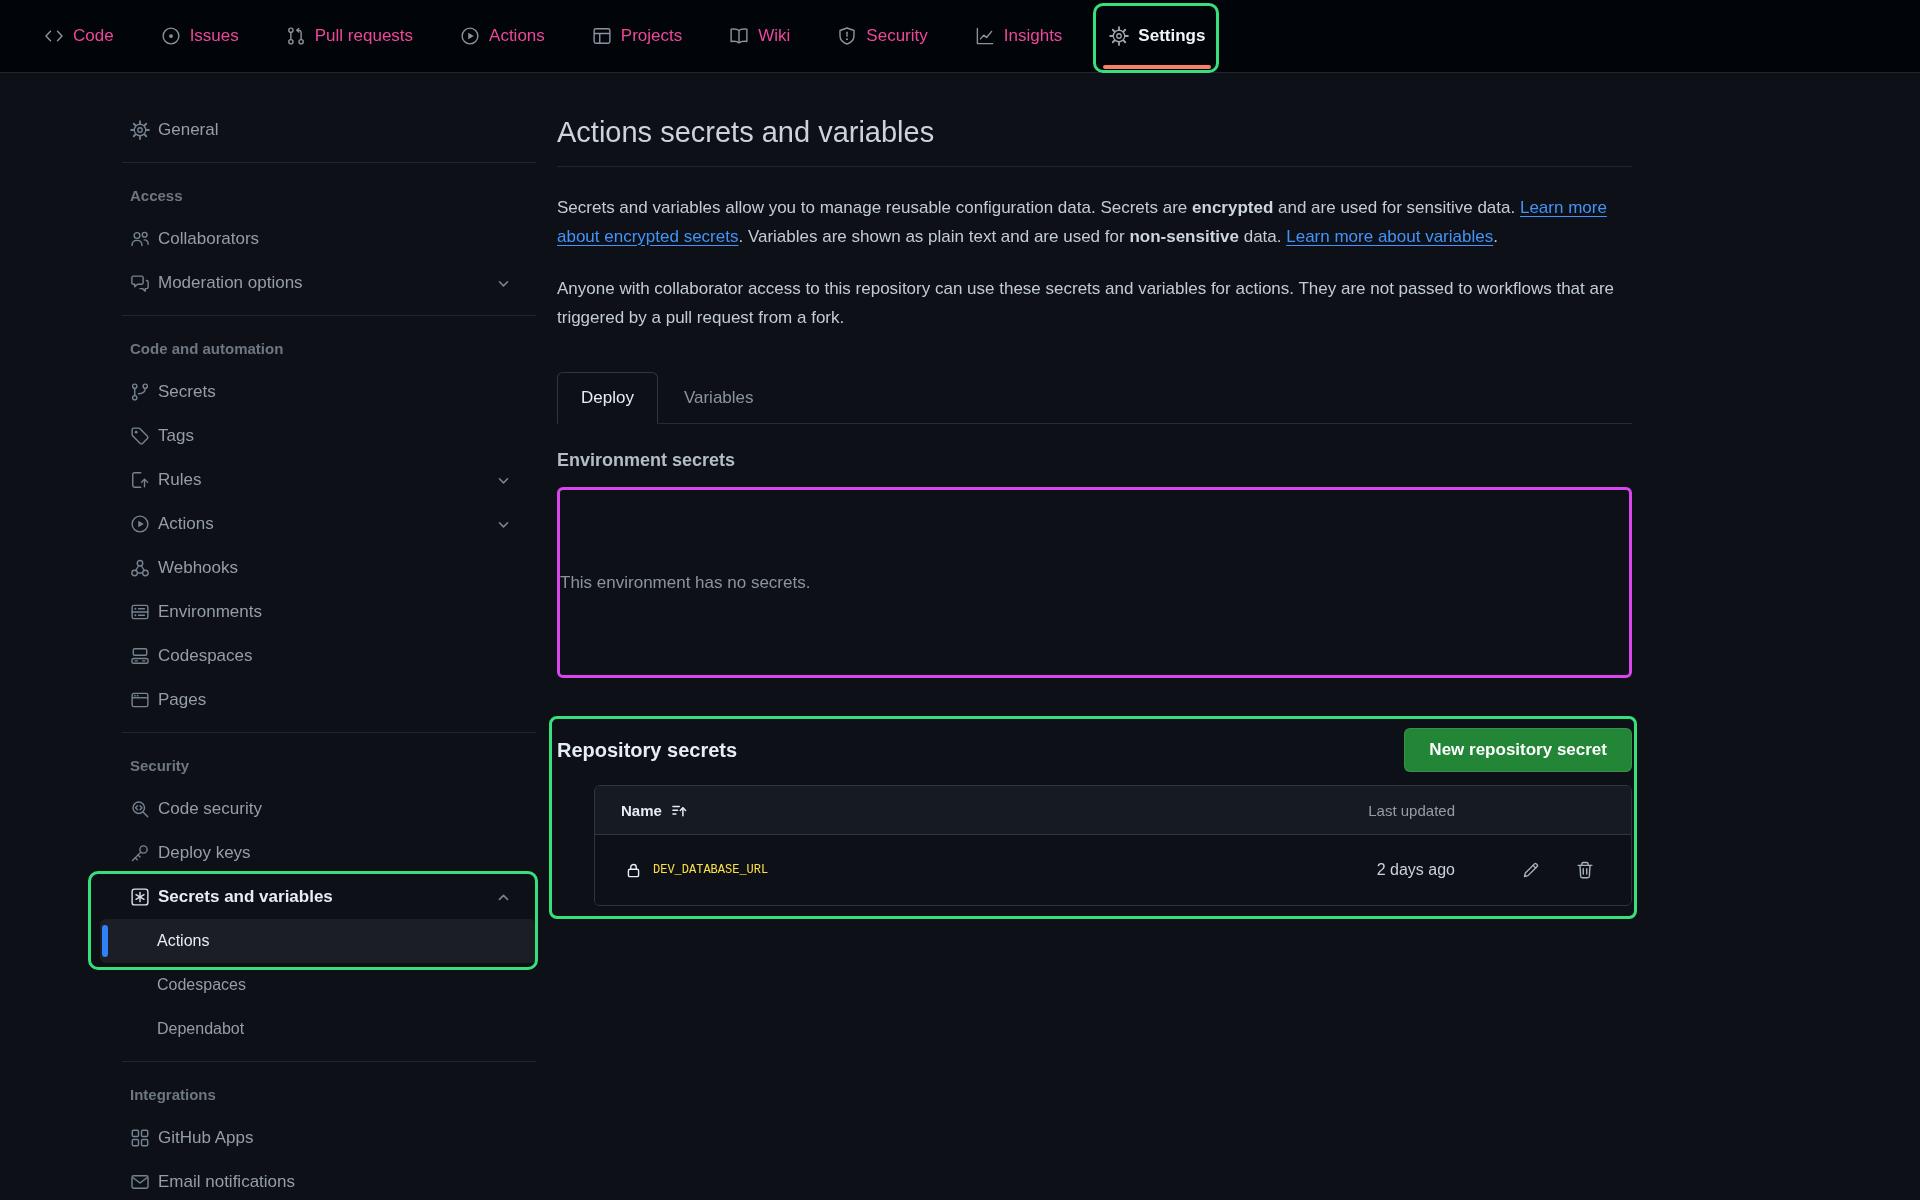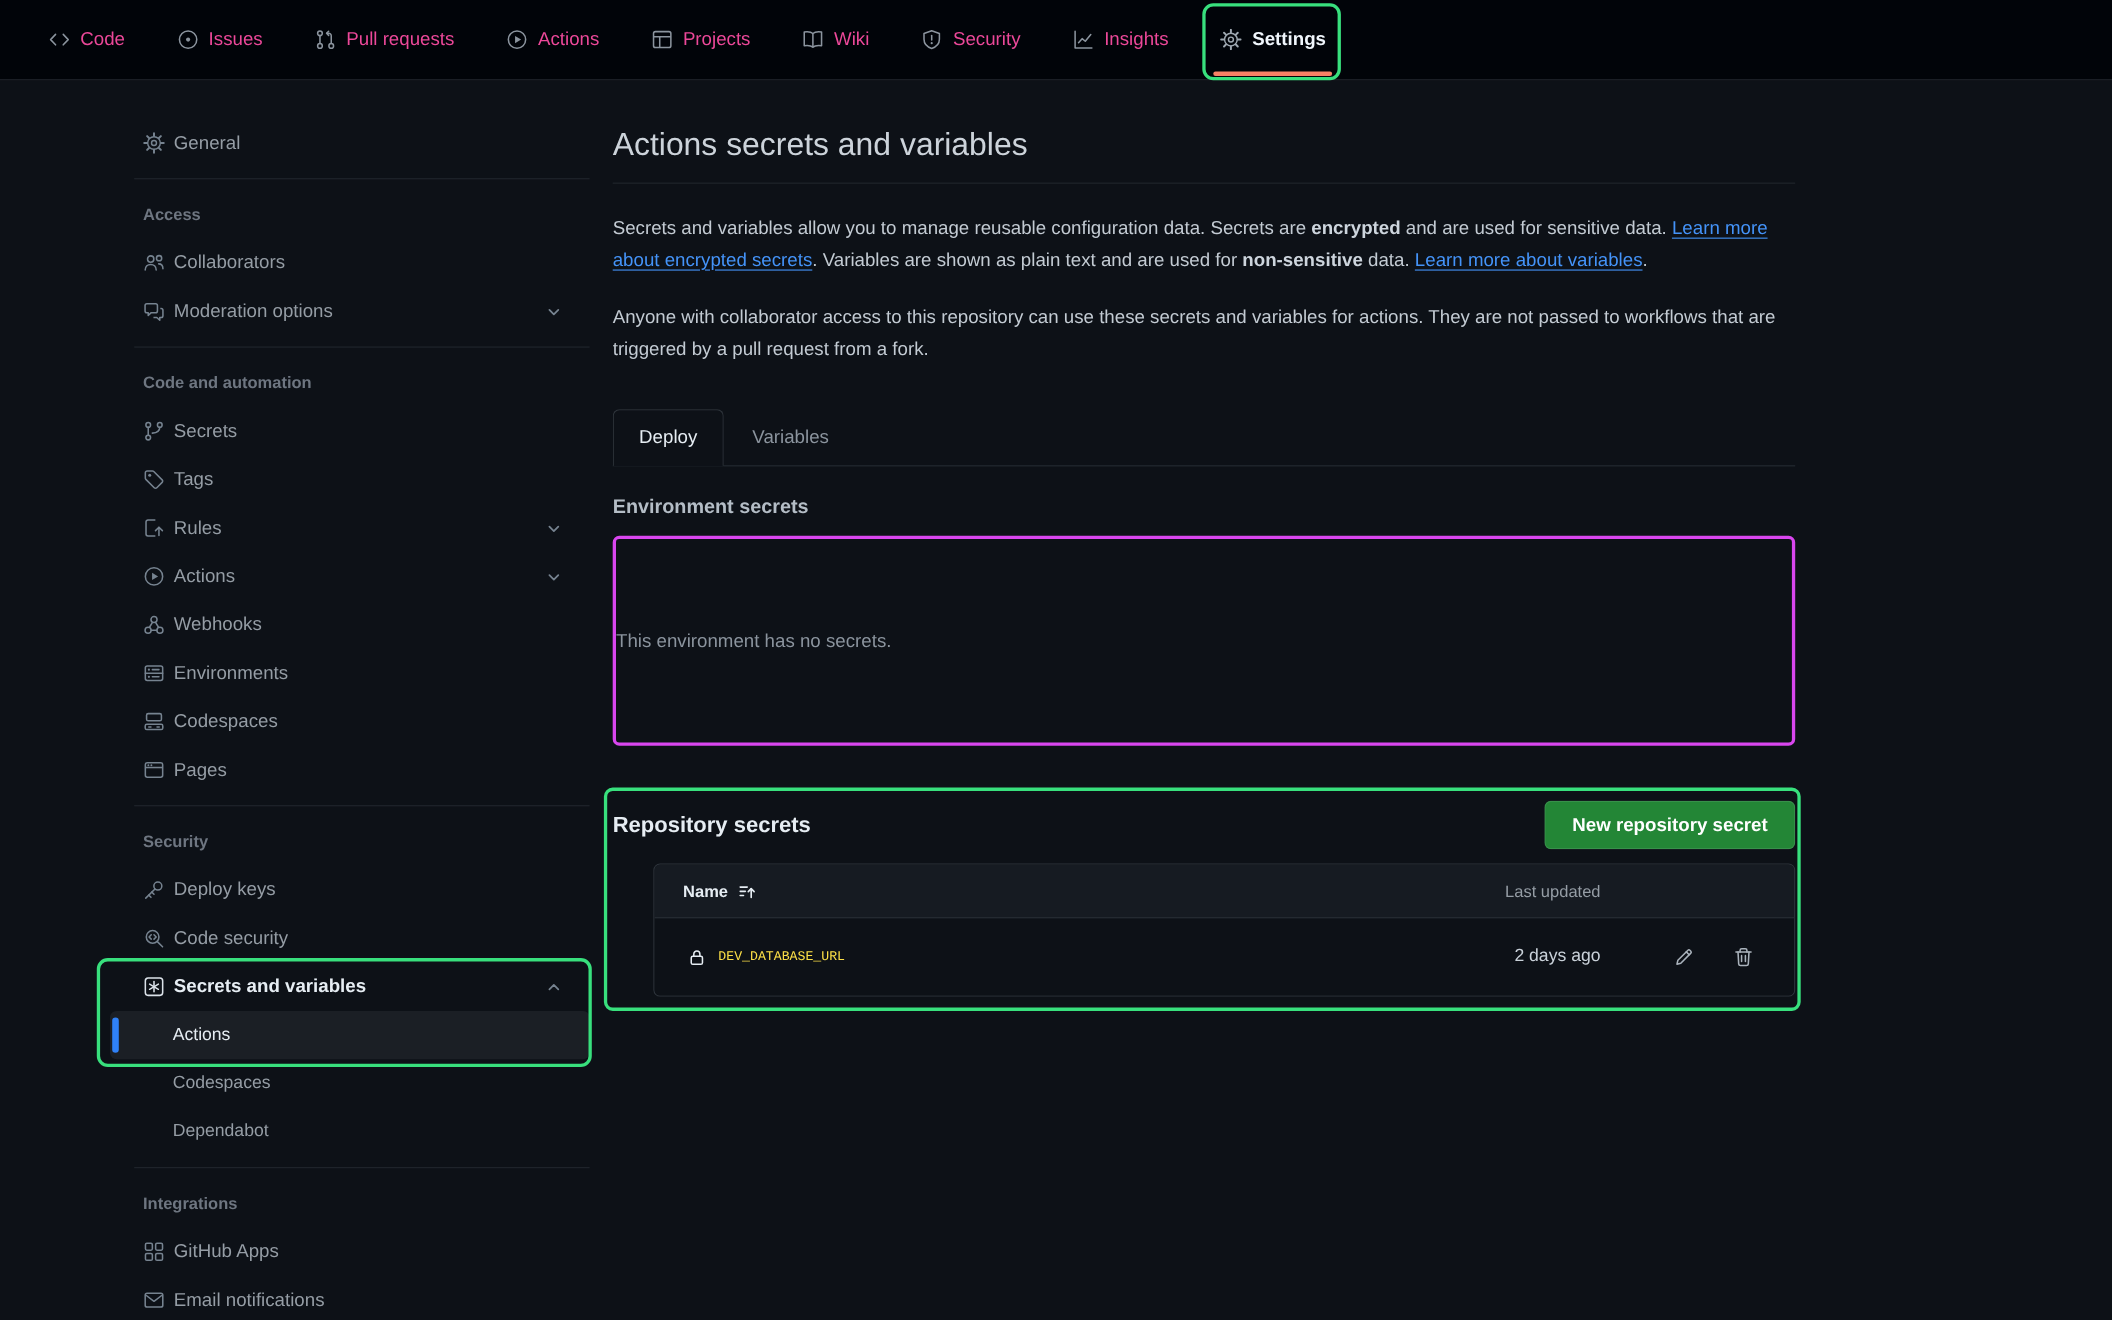--- a/index.html
+++ b/index.html
@@ -475,32 +475,32 @@
             <use href="#i-browser"></use>
           </svg>
         </span>
       <span>Pages</span>
     </div>
     <div class="side-divider"></div>
     <div class="side-label">Security</div>
     <div class="side-item">
       <span class="icon">
           <svg class="ic">
+            <use href="#i-codescan"></use>
+          </svg>
+        </span>
+      <span>Code security</span>
+    </div>
+    <div class="side-item">
+      <span class="icon">
+          <svg class="ic">
             <use href="#i-key"></use>
           </svg>
         </span>
       <span>Deploy keys</span>
-    </div>
-    <div class="side-item">
-      <span class="icon">
-          <svg class="ic">
-            <use href="#i-codescan"></use>
-          </svg>
-        </span>
-      <span>Code security</span>
     </div>
 
     <div class="nav-group">
       <span class="ann ann-sidebar"></span>
       <div class="side-item sel">
         <span class="icon">
             <svg class="ic">
               <use href="#i-asterisk-box"></use>
             </svg>
           </span>

